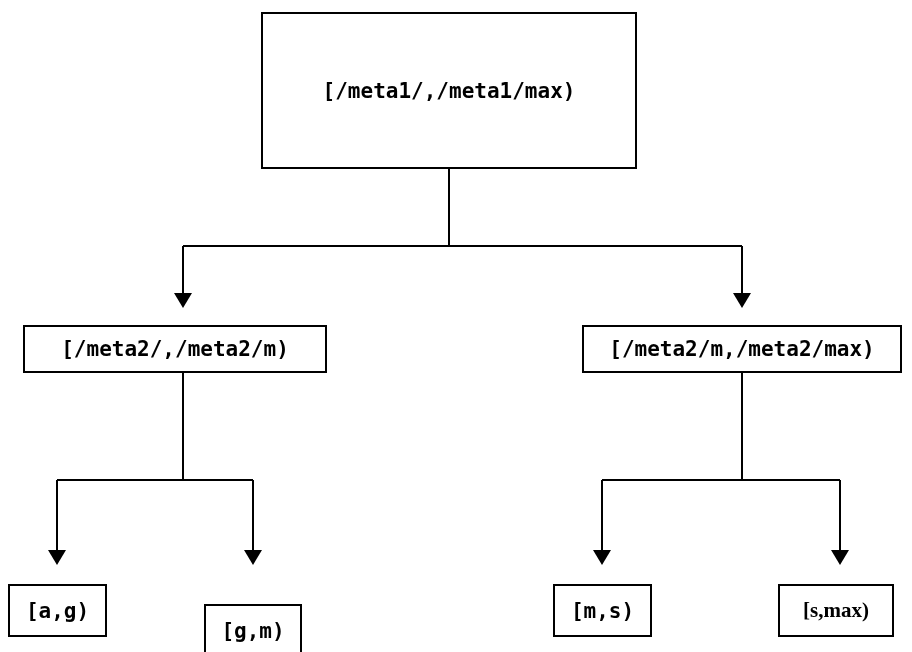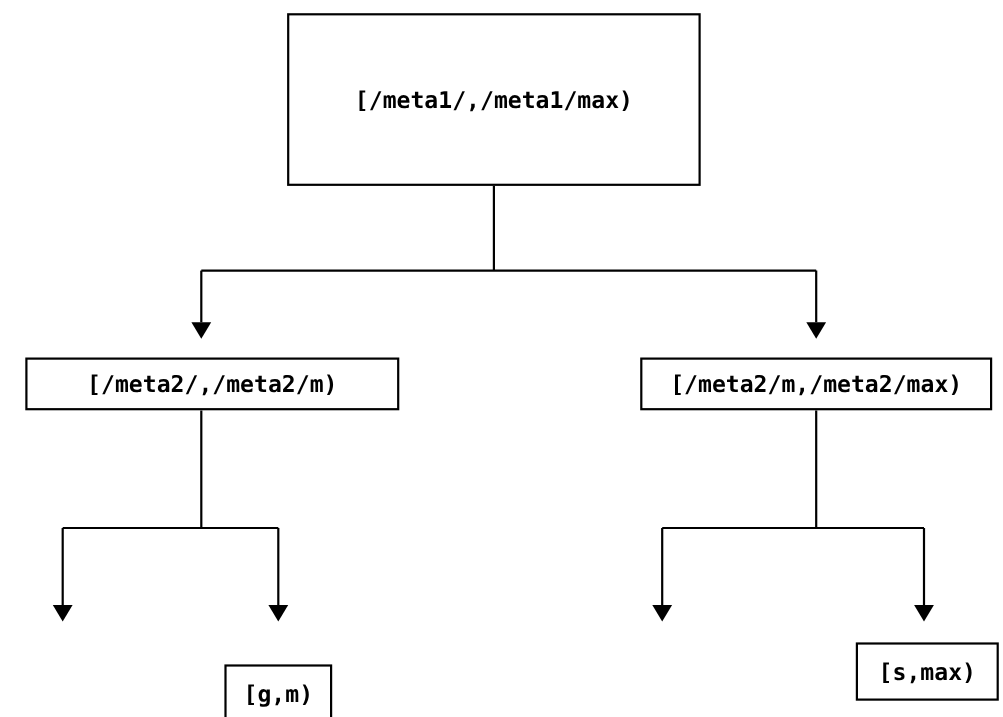--- a/index.html
+++ b/index.html
@@ -38,26 +38,26 @@
     background: #ffffff;
     display: flex;
     align-items: center;
     justify-content: center;
     font-weight: bold;
     font-size: 21px;
     color: #000000;
     white-space: nowrap;
   }
   .node-root   { left: 261px; top: 12px;  width: 376px; height: 157px; }
-  .node-left   { left: 23px;  top: 325px; width: 340px; height: 48px; }
+  .node-left   { left: 23px;  top: 325px; width: 304px; height: 48px; }
   .node-right  { left: 582px; top: 325px; width: 320px; height: 48px; justify-content: center; }
   .node-ag     { left: 8px;   top: 584px; width: 99px;  height: 53px; }
   .node-gm     { left: 204px; top: 604px; width: 98px;  height: 53px; }
   .node-ms     { left: 553px; top: 584px; width: 99px;  height: 53px; }
-  .node-smax   { left: 778px; top: 584px; width: 130px; height: 53px; }
+  .node-smax   { left: 778px; top: 584px; width: 116px; height: 53px; font-family: Liberation Serif, serif; }
 </style>
 </head>
 <body>
 
 <div id="canvas">
 
   <svg id="edges-svg" viewBox="0 0 912 652" xmlns="http://www.w3.org/2000/svg">
 
     <path d="M449,169 V246"></path>
     <path d="M183,246 H742"></path>
@@ -86,23 +86,29 @@
   </div>
 
   <div class="node node-left">
     <span>[/meta2/,/meta2/m)</span>
   </div>
 
   <div class="node node-right">
     <span>[/meta2/m,/meta2/max)</span>
   </div>
 
+  <div class="node node-ag">
+    <span>[a,g)</span>
+  </div>
 
   <div class="node node-gm">
     <span>[g,m)</span>
   </div>
 
+  <div class="node node-ms">
+    <span>[m,s)</span>
+  </div>
 
   <div class="node node-smax">
     <span>[s,max)</span>
   </div>
 
 </div>
 
 </body></html>

